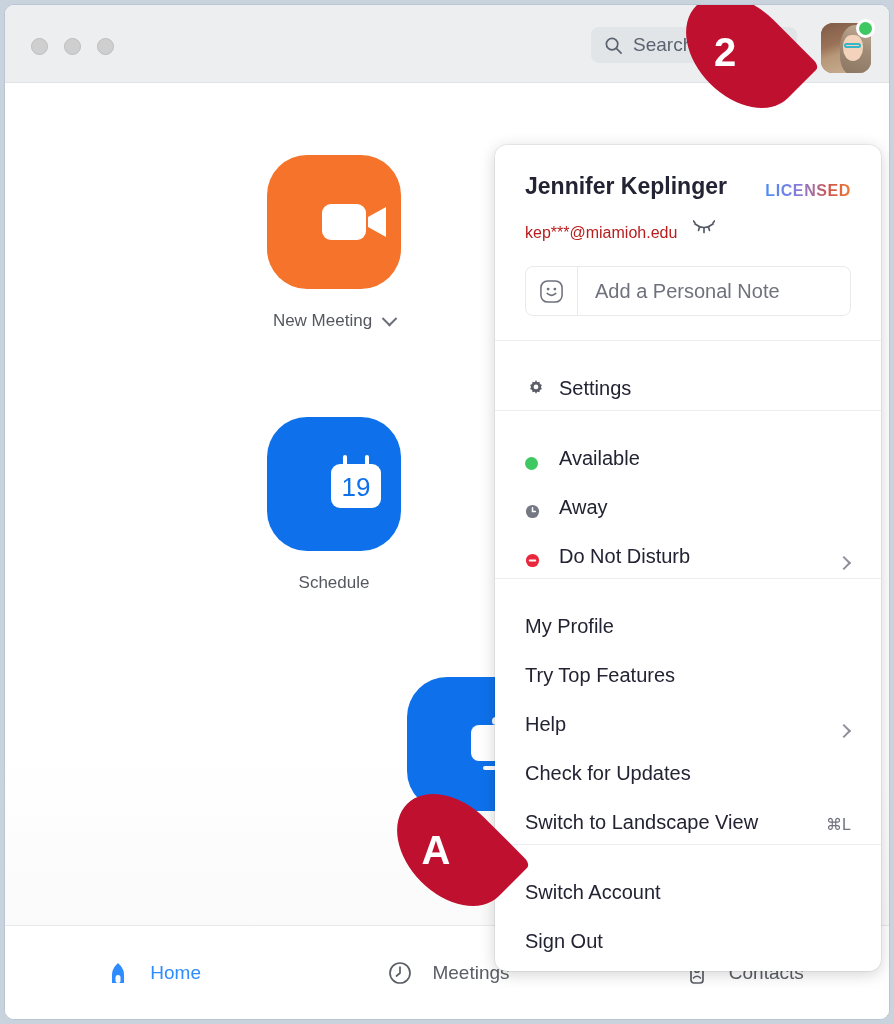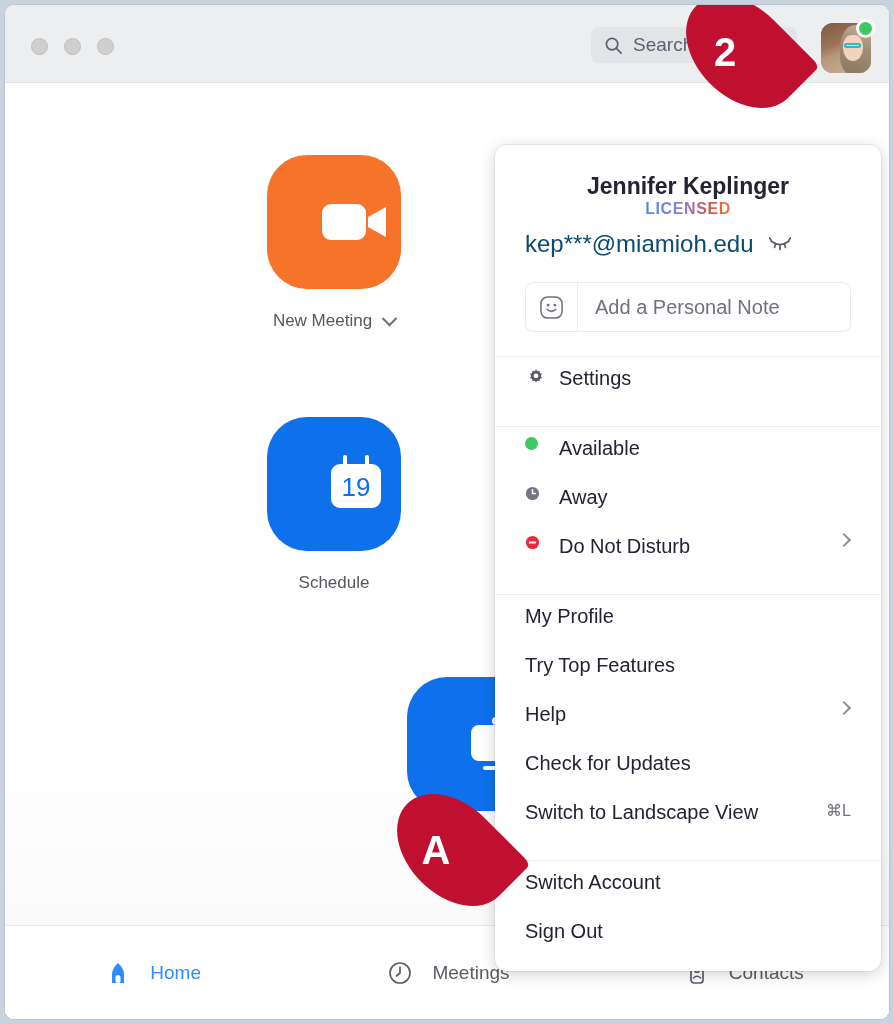--- a/index.html
+++ b/index.html
@@ -170,23 +170,22 @@
     background: #ffffff;
     border-radius: 12px;
     box-shadow: 0 3px 16px rgba(0,0,0,0.18), 0 0 0 1px rgba(0,0,0,0.05);
     overflow: hidden;
     z-index: 50;
   }
 
   .pm-header { padding: 28px 30px 0 30px; }
   .pm-name-row {
     display: flex;
-    align-items: center;
+    align-items: flex-end;
     justify-content: space-between;
-    flex-direction: column;
   }
   .pm-name {
     font-size: 23px;
     font-weight: bold;
     color: #232333;
   }
   .pm-licensed {
     font-size: 16px;
     font-weight: bold;
     letter-spacing: 0.6px;
@@ -195,22 +194,23 @@
     background-clip: text;
     color: transparent;
   }
   .pm-email-row {
     margin-top: 12px;
     display: flex;
     align-items: center;
     gap: 16px;
   }
   .pm-email {
-    font-size: 24px;
-    color: #0c4a6e;
+    font-size: 16px;
+    color: #b91c1c;
+    margin-top: 12px;
   }
 
   .pm-note {
     margin: 24px 30px 0 30px;
     height: 50px;
     border: 1px solid #e8eaee;
     border-radius: 8px;
     display: flex;
     align-items: center;
   }
@@ -232,21 +232,21 @@
     height: 1px;
     background: #ecedf1;
     width: 100%;
   }
 
   .pm-group { padding: 10px 0; }
 
   .pm-item {
     height: 49px;
     display: flex;
-    align-items: flex-start;
+    align-items: flex-end;
     padding: 0 30px;
     font-size: 20px;
     color: #232333;
     position: relative;
   }
   .pm-item .ico {
     width: 34px;
     display: flex;
     align-items: center;
   }

